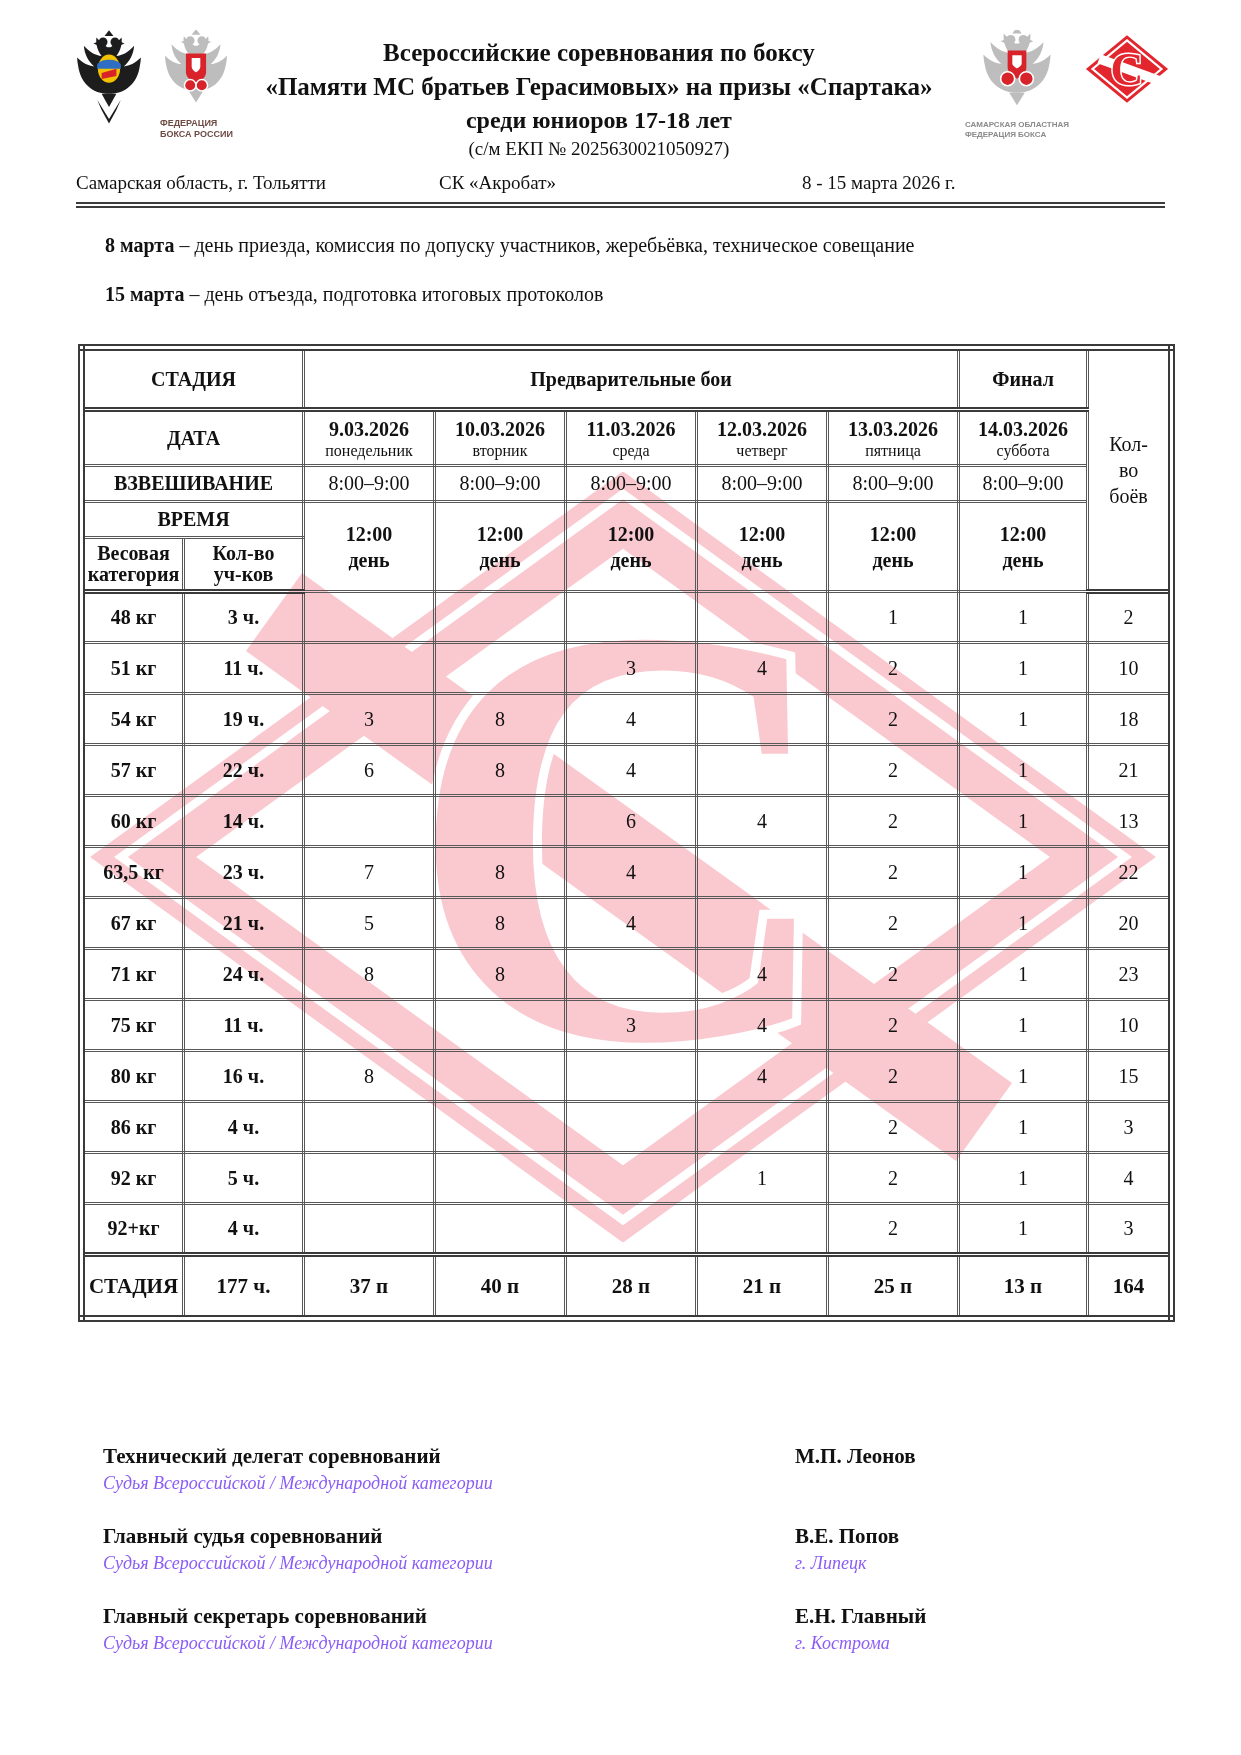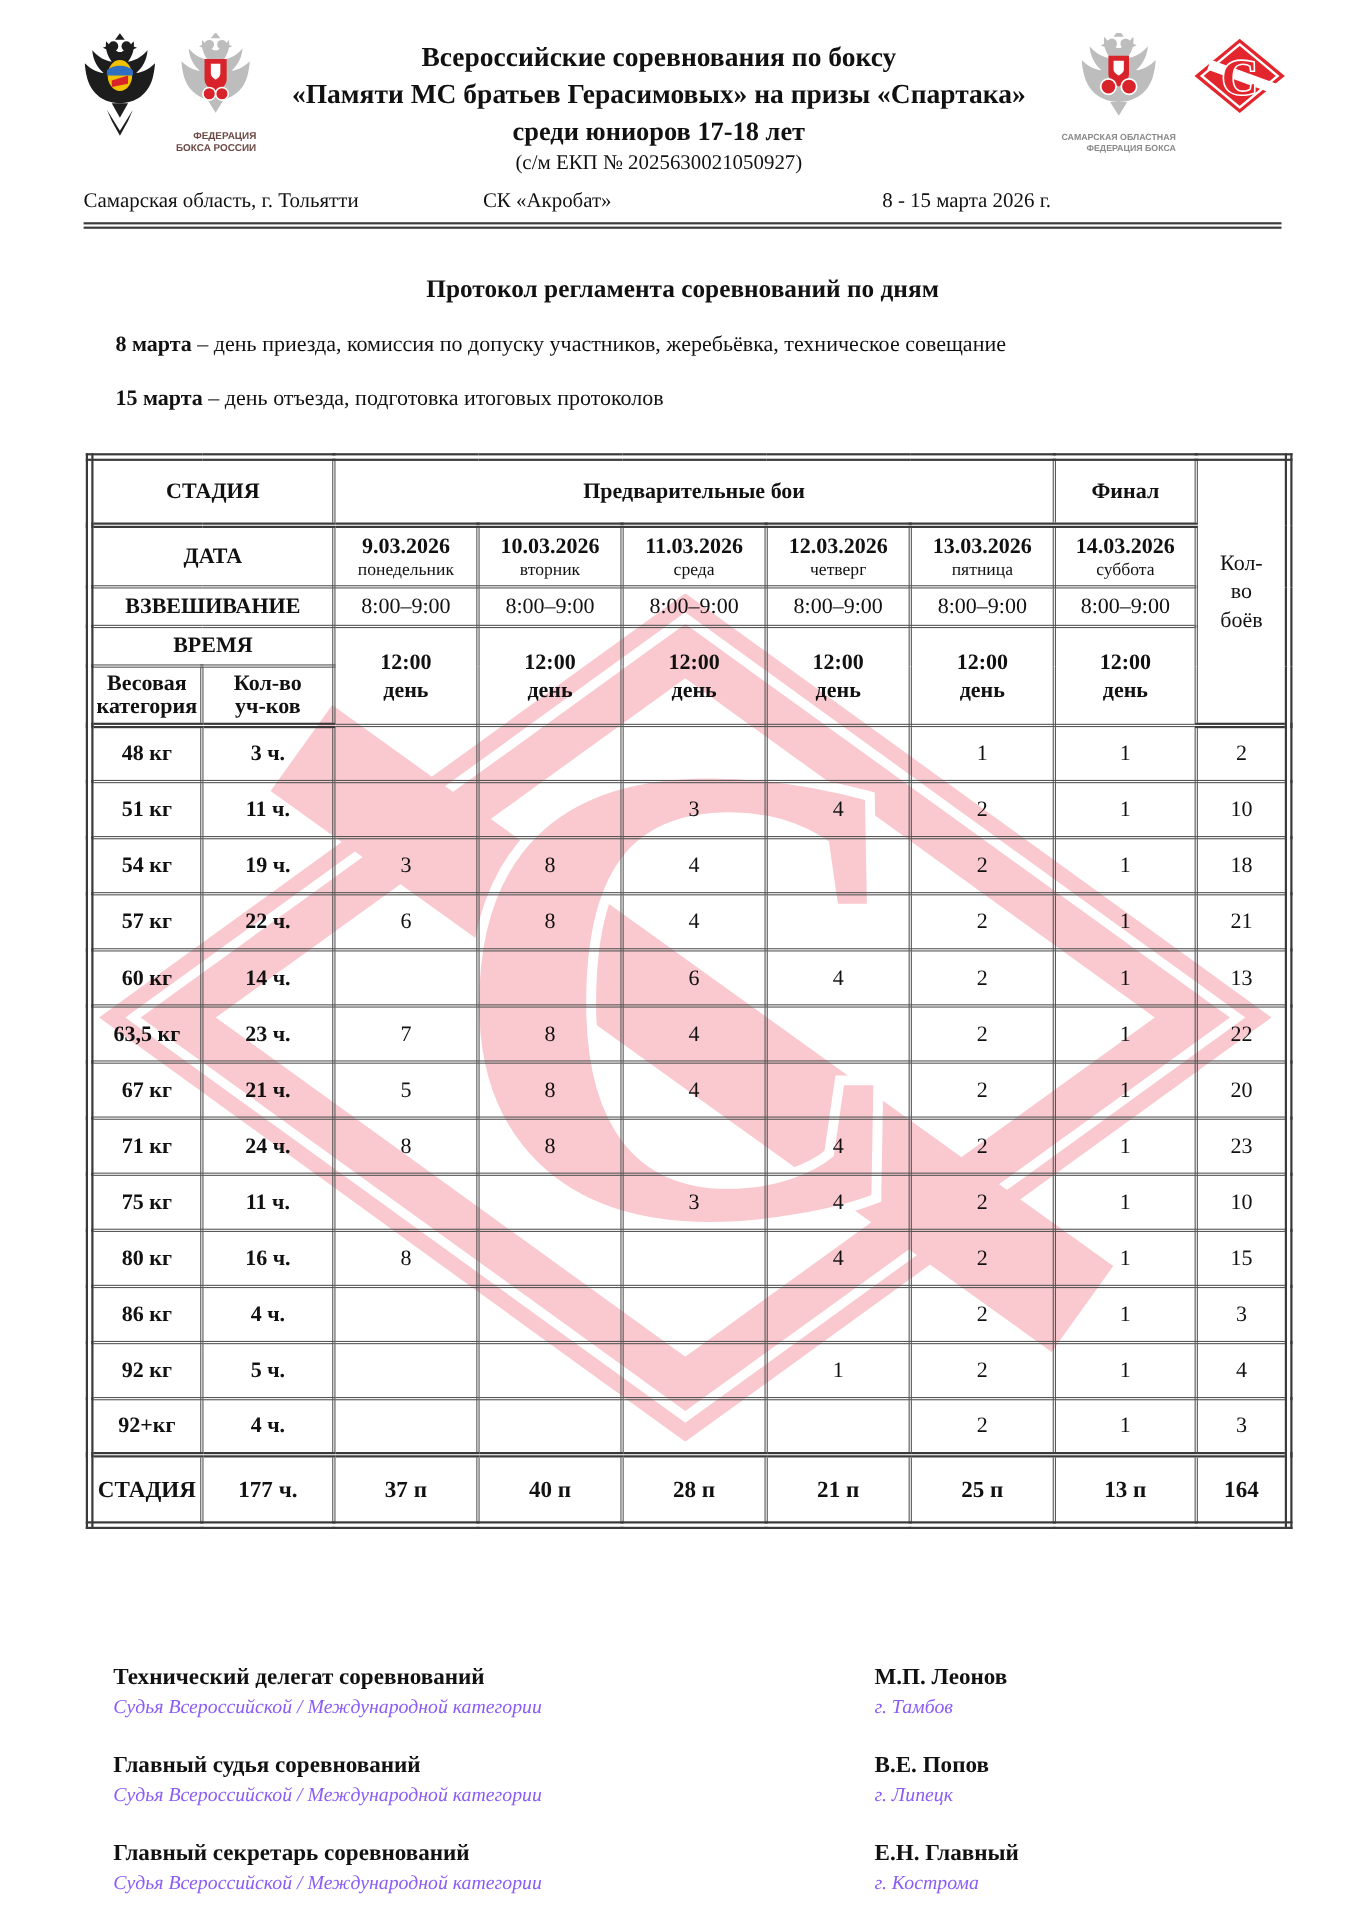--- a/index.html
+++ b/index.html
@@ -4,21 +4,21 @@
 <style>
   html,body{margin:0;padding:0;background:#ffffff;}
   body{width:1241px;height:1755px;overflow:hidden;font-family:"Liberation Serif",serif;color:#111;}
   .page{position:relative;width:1241px;height:1755px;background:#fff;}
 
   
   .hdr{display:flex;align-items:flex-start;padding:30px 70px 0 72px;}
   .logo-group{display:flex;gap:14px;flex:0 0 auto;}
   .logo{display:flex;flex-direction:column;align-items:center;}
   .logo .cap{font-family:"Liberation Sans",sans-serif;font-weight:bold;font-size:9px;line-height:11px;
-             text-align:right;color:#6d4a44;margin-top:2px;white-space:pre-line;}
+             text-align:left;color:#6d4a44;margin-top:2px;white-space:pre-line;}
   .logo .cap.gray{color:#8a8a8a;font-size:8px;line-height:10px;font-weight:bold;}
   .titles{flex:1 1 auto;text-align:center;padding:6px 6px 0 6px;}
   .t1{font-size:25px;font-weight:bold;line-height:34px;}
   .t2{font-size:24px;font-weight:bold;line-height:32px;}
   .t3{font-size:19px;line-height:26px;}
 
   
   .info-line{display:flex;margin:10px 76px 0 76px;border-bottom:6px double #3c3c3c;padding-bottom:8px;}
   .info-line span{flex:1 1 0;font-size:19px;}
 
@@ -140,21 +140,20 @@
       </div>
     </div>
   </header>
 
   <div class="info-line">
     <span>Самарская область, г. Тольятти</span>
     <span>СК «Акробат»</span>
     <span>8 - 15 марта 2026 г.</span>
   </div>
 
-  <div class="protocol-title">Протокол регламента соревнований по дням</div>
   <p class="day-note">
     <span class="b">8 марта</span>
     <span>– день приезда, комиссия по допуску участников, жеребьёвка, техническое совещание</span>
   </p>
   <p class="day-note">
     <span class="b">15 марта</span>
     <span>– день отъезда, подготовка итоговых протоколов</span>
   </p>
 
   <div class="table-wrap">
@@ -417,21 +416,20 @@
   </div>
 
   <div class="signatures">
     <div class="sig-row">
       <div class="sig-left">
         <div class="sig-title">Технический делегат соревнований</div>
         <div class="sig-sub">Судья Всероссийской / Международной категории</div>
       </div>
       <div class="sig-right">
         <div class="sig-name">М.П. Леонов</div>
-        <div class="sig-city">г. Тамбов</div>
       </div>
     </div>
     <div class="sig-row">
       <div class="sig-left">
         <div class="sig-title">Главный судья соревнований</div>
         <div class="sig-sub">Судья Всероссийской / Международной категории</div>
       </div>
       <div class="sig-right">
         <div class="sig-name">В.Е. Попов</div>
         <div class="sig-city">г. Липецк</div>

